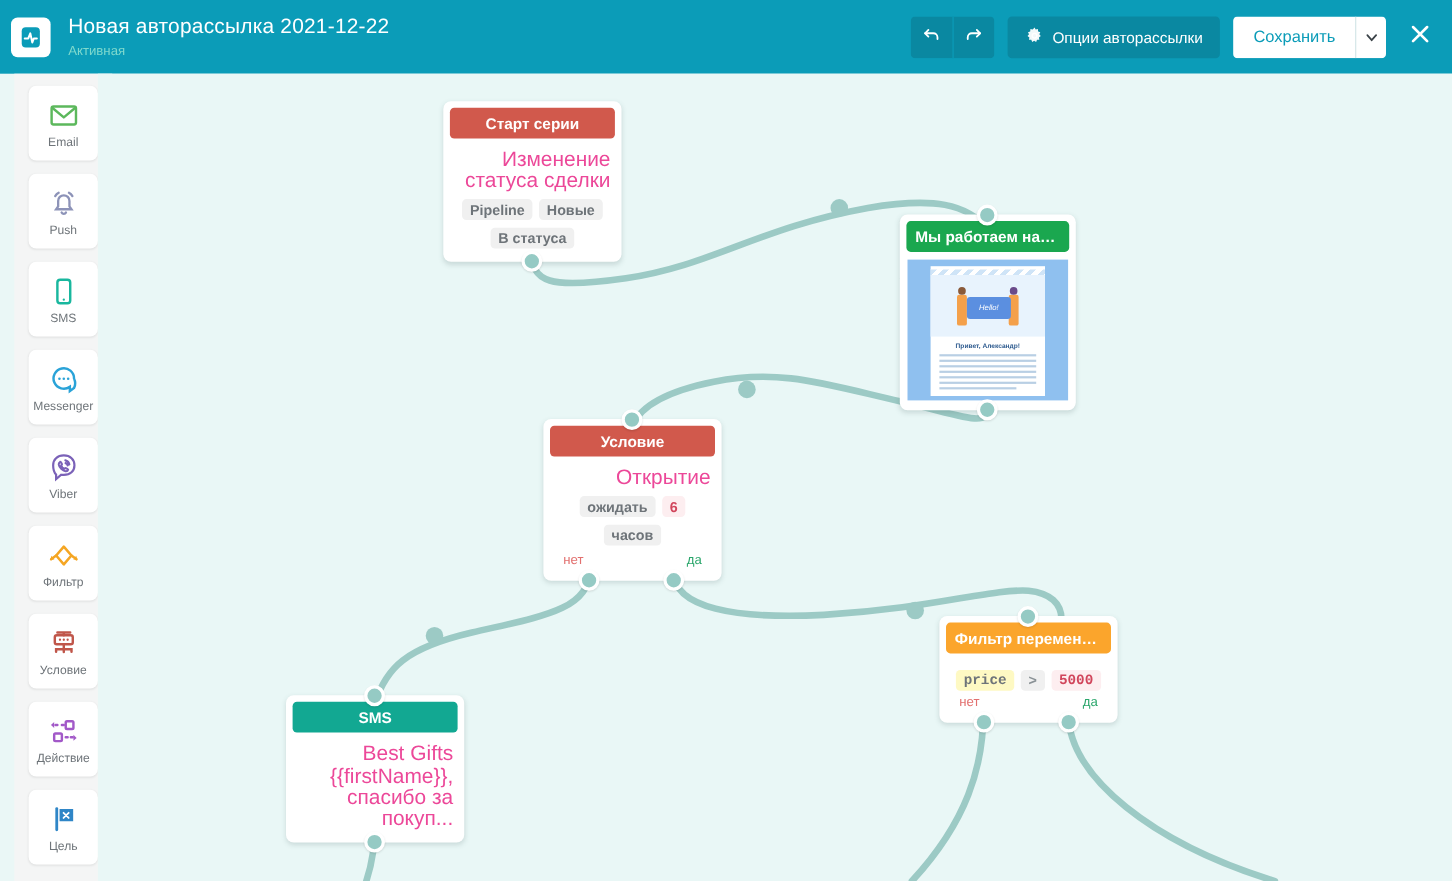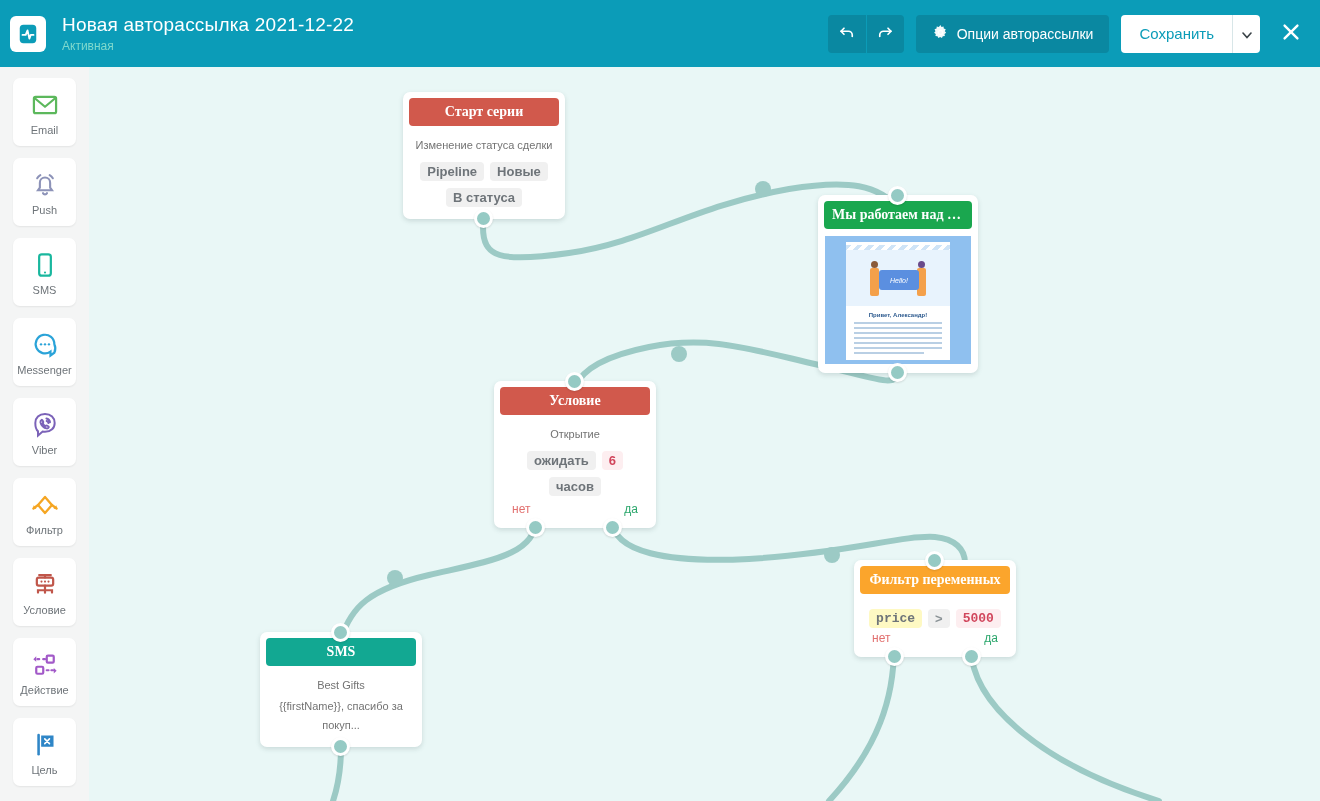--- a/index.html
+++ b/index.html
@@ -44,21 +44,21 @@
     display:flex; align-items:center; cursor:pointer;
   }
   #save-caret{
     background:#fff; width:28px; display:flex; align-items:center;
     justify-content:center; cursor:pointer; border-left:1px solid #d8e6e8;
   }
   #close-button{ width:30px;height:30px; display:flex;align-items:center;justify-content:center;cursor:pointer;}
 
   
   #sidebar{
-    position:absolute; left:0; top:67px; width:89px; height:734px;
+    position:absolute; left:13px; top:67px; width:89px; height:734px;
     background:#f4f5f5; padding-top:11px;text-align:right;
   }
   .side-item{
     width:63px; height:68px; margin:0 auto 12px auto; background:#fff;
     border-radius:7px; box-shadow:0 1px 2px rgba(0,0,0,.07);
     display:flex; flex-direction:column; align-items:center;
     justify-content:center; cursor:pointer;
   }
   .side-icon{ height:32px; display:flex;align-items:center;justify-content:center;}
   .side-label{ font-size:11px; color:#6e7479; margin-top:3px; }
@@ -71,28 +71,28 @@
   #edges{ position:absolute; left:0; top:0; width:1231px; height:734px; }
 
   
   .node{
     position:absolute; background:#fff; border-radius:7px;
     box-shadow:0 2px 5px rgba(60,90,90,.18); overflow:visible;
   }
   .node-head{
     color:#fff; font-size:14px; font-weight:700; text-align:center;
     padding:6px 8px; border-radius:4px; margin:6px 6px 0 6px;
-    white-space:nowrap; overflow:hidden; text-overflow:ellipsis;font-family:Liberation Serif, serif;
+    white-space:nowrap; overflow:hidden; text-overflow:ellipsis;
   }
   .head-red{ background:#d1594c; }
   .head-green{ background:#1aa74f; }
   .head-teal{ background:#12a892; }
   .head-orange{ background:#fba52c; }
   .node-body{ padding:10px 10px 12px 10px; text-align:center; }
-  .node-main-text{ font-size:11px; color:#737373; line-height:19px; }
+  .node-main-text{ font-size:19px; color:#ec4899; line-height:19px;text-align:right; }
   .chips{ display:flex; flex-wrap:wrap; justify-content:center; gap:6px; margin-top:7px;font-weight:bold;}
   .chip{
     background:#f0f0f0; color:#6e7479; border-radius:4px;
     padding:2px 7px; font-size:13px;
   }
   .chip-num{ background:#fdeef0; color:#d1465c; }
   .chip-val{ background:#fdeef0; color:#d1465c; font-family:"Liberation Mono", monospace; }
   .chip-op{ background:#f0f0f0; color:#8a9296; }
   .chip-var{ background:#fef9c3; color:#6e7479; font-family:"Liberation Mono", monospace; }
   .yn-row{ display:flex; justify-content:space-between; padding:6px 8px 0 8px; }

